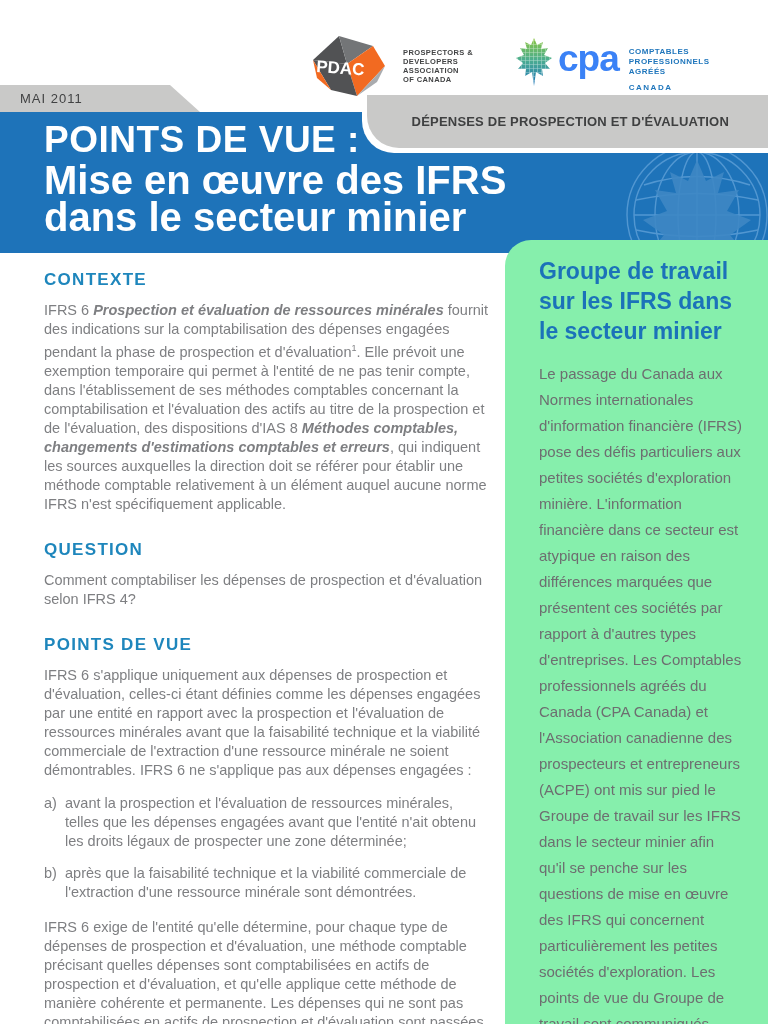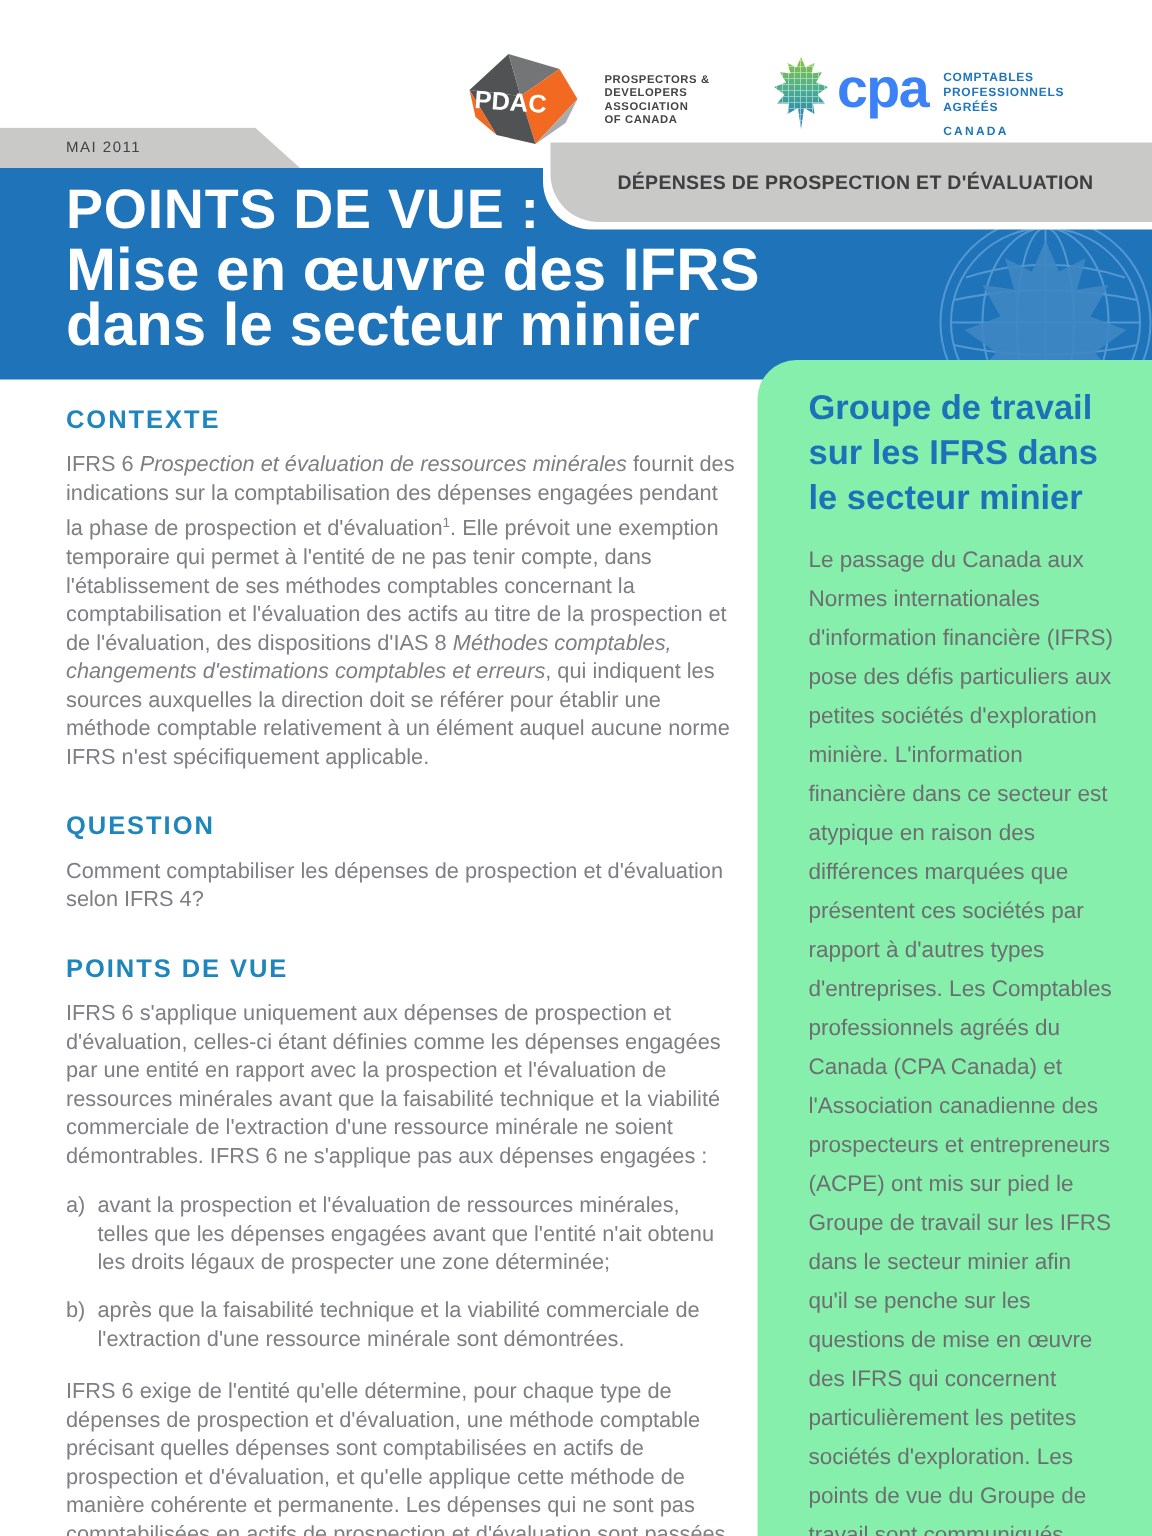--- a/index.html
+++ b/index.html
@@ -15,21 +15,21 @@
   .cpa-word{font-size:37px;font-weight:bold;color:#3b82f6;line-height:46px;margin-left:4px;
             letter-spacing:-1px;}
   .cpa-desc{margin-left:10px;margin-top:11px;font-size:8px;font-weight:bold;line-height:10px;
             color:#1F76BC;letter-spacing:.5px;}
   .cpa-country{margin-top:6px;letter-spacing:1.5px;}
 
   
   .date-banner{position:absolute;top:85px;left:0;width:200px;height:27px;background:#C9C9C8;
                clip-path:polygon(0 0,170px 0,200px 100%,0 100%);
                display:flex;align-items:center;}
-  .date-banner span{margin-left:44px;font-size:10px;color:#414243;letter-spacing:1px;}
+  .date-banner span{margin-left:20px;font-size:13px;color:#414243;letter-spacing:1px;}
 
   
   .blue-block{position:absolute;top:112px;left:0;width:768px;height:141px;background:#1E73B9;
               overflow:hidden;z-index:1;}
   .globe{position:absolute;left:622px;top:28px;}
   .title{position:absolute;left:44px;top:6px;color:#ffffff;}
   .title-l1{font-size:37px;font-weight:bold;line-height:44px;letter-spacing:.5px;}
   .title-l2,.title-l3{font-size:40px;font-weight:bold;line-height:37px;}
 
   
@@ -38,21 +38,21 @@
                display:flex;align-items:center;justify-content:flex-end;}
   .topic-strip span{font-size:13px;font-weight:bold;color:#3F4041;letter-spacing:.2px;
                     padding-right:56px;}
 
   
   .content{position:absolute;left:44px;top:270px;width:446px;z-index:1;}
   .content h2{margin:0;font-size:17px;font-weight:bold;color:#1E86BC;letter-spacing:1.3px;}
   .content .h-gap{margin-top:26px;}
   .content p{margin:11px 0 0;font-size:14.5px;line-height:19px;color:#7E7F82;}
   .content sup{font-size:9px;}
-  .content em{font-style:italic;}
+  .content em{font-style:italic;font-weight:bold;}
   .list{margin-top:14px;}
   .list-item{display:flex;margin-top:13px;font-size:14.5px;line-height:19px;color:#7E7F82;}
   .list-item .marker{width:21px;flex:none;}
   .list-item .li-text{flex:1;}
   .closing{margin-top:16px !important;}
 
   
   .sidebar{position:absolute;left:505px;top:240px;width:263px;height:784px;background:#86efac;
            border-top-left-radius:26px;box-sizing:border-box;padding:16px 26px 0 34px;z-index:3;}
   .sidebar h3{margin:0;font-size:23px;line-height:30px;font-weight:bold;color:#1B72B9;}

